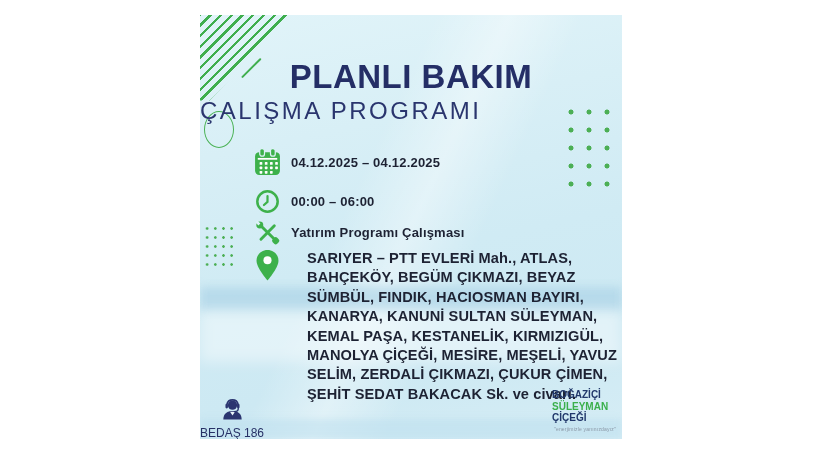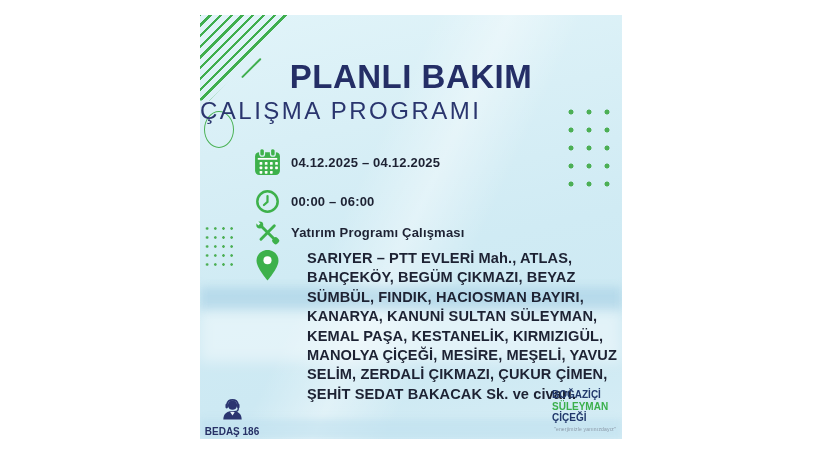--- a/index.html
+++ b/index.html
@@ -42,21 +42,21 @@
   .row-work{top:204px;justify-content:space-between;}
 
   .loc-row{position:absolute;left:52px;top:234px;display:flex;align-items:flex-start;gap:16px;}
   .loc-row .ic{width:30px;display:flex;justify-content:center;}
   .loc-text{margin-left:9px;width:338px;font-size:14.6px;font-weight:700;color:#1d2233;
             line-height:19.4px;letter-spacing:0.1px;}
 
   .contacts{position:absolute;left:6px;top:380px;display:flex;}
   .contact{width:52px;display:flex;flex-direction:column;align-items:center;}
   .contact .cic{height:27px;display:flex;align-items:flex-end;justify-content:center;}
-  .contact .clabel{margin-top:4px;font-size:10px;font-weight:700;color:#273166;white-space:nowrap;}
+  .contact .clabel{margin-top:4px;font-size:12px;font-weight:400;color:#273166;white-space:nowrap;}
 
   .logo{position:absolute;left:352px;top:374px;width:68px;}
   .logo-line{display:block;width:66px;font-size:10px;font-weight:800;line-height:11.5px;
              text-align:justify;text-align-last:justify;}
   .logo-blue{color:#21386b;}
   .logo-green{color:#3aaf4b;}
   .logo-tagline{display:block;width:66px;margin-top:2px;font-size:5px;color:#8a97a6;
                 text-align:center;letter-spacing:0.2px;}
 </style>
 </head>

